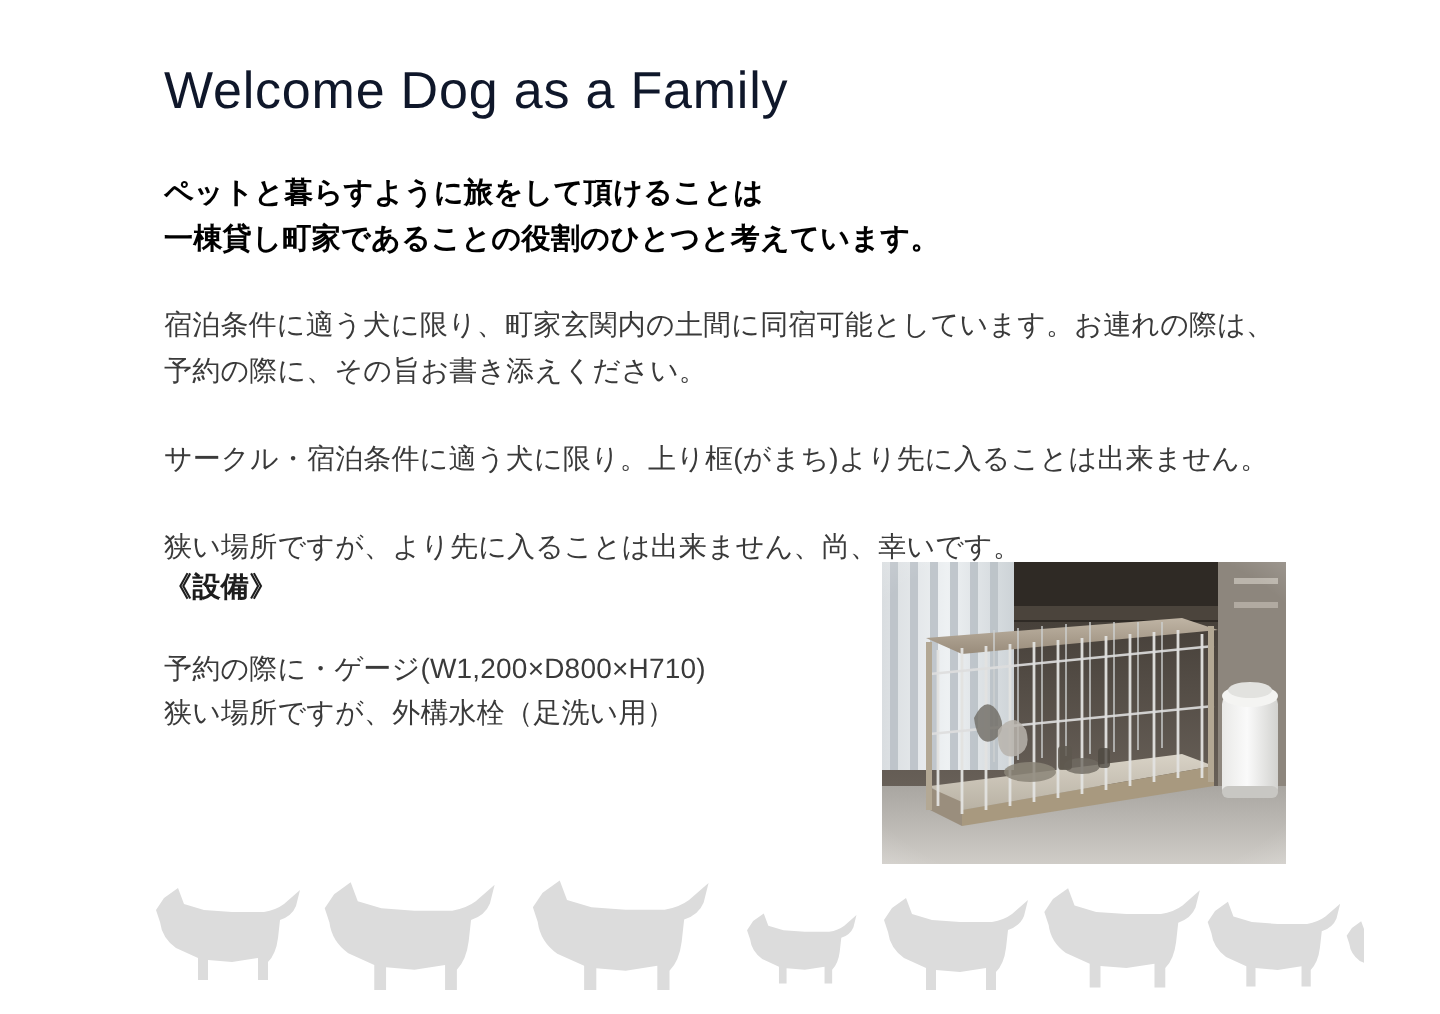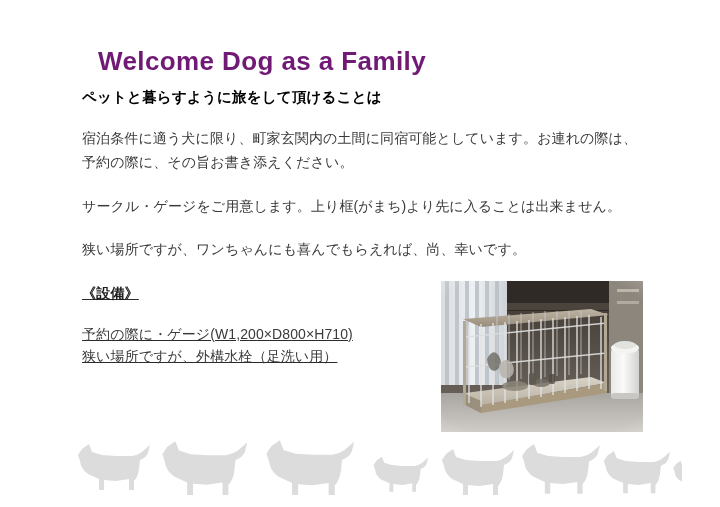--- a/index.html
+++ b/index.html
@@ -19,25 +19,25 @@
     height: 507px;
     background: #ffffff;
     overflow: hidden;
   }
 
   
   .page-title {
     position: absolute;
     left: 82px;
     top: 30px;
-    margin: 16px;
+    margin: 0;
     font-size: 26px;
-    font-weight: bold;
+    font-weight: normal;
     letter-spacing: 0.4px;
-    color: #701a75;
+    color: #0f172a;
     font-family: "Liberation Sans", "DejaVu Sans", sans-serif;
     white-space: nowrap;
   }
 
   
   .content {
     position: absolute;
     left: 82px;
     top: 86px;
     width: 572px;
@@ -60,21 +60,20 @@
   .para-tight {
     margin-top: 20px;
   }
 
   
   .facilities {
     position: absolute;
     left: 82px;
     top: 285px;
     width: 350px;
-    text-decoration: underline;
   }
   .facilities-title {
     margin: 0;
     font-size: 14px;
     font-weight: bold;
     color: #1d1d1d;
     letter-spacing: 0.2px;
   }
   .facilities-list {
     margin: 20px 0 0 0;
@@ -132,27 +131,28 @@
 </head>
 <body>
 
 <div class="page">
 
   <h1 class="page-title">Welcome Dog as a Family</h1>
 
   <div class="content">
     <p class="lead">
       <span>ペットと暮らすように旅をして頂けることは</span><br>
+      <span>一棟貸し町家であることの役割のひとつと考えています。</span>
     </p>
 
     <p class="para">宿泊条件に適う犬に限り、町家玄関内の土間に同宿可能としています。お連れの際は、予約の際に、その旨お書き添えください。</p>
 
-    <p class="para para-tight">サークル・ゲージをご用意します。上り框(がまち)より先に入ることは出来ません。</p>
-
-    <p class="para para-tight">狭い場所ですが、ワンちゃんにも喜んでもらえれば、尚、幸いです。</p>
+    <p class="para para-tight">サークル・宿泊条件に適う犬に限り。上り框(がまち)より先に入ることは出来ません。</p>
+
+    <p class="para para-tight">狭い場所ですが、より先に入ることは出来ません、尚、幸いです。</p>
   </div>
 
   <div class="facilities">
     <p class="facilities-title">《設備》</p>
     <ul class="facilities-list">
       <li>予約の際に・ゲージ(W1,200×D800×H710)</li>
       <li>狭い場所ですが、外構水栓（足洗い用）</li>
     </ul>
   </div>
 

